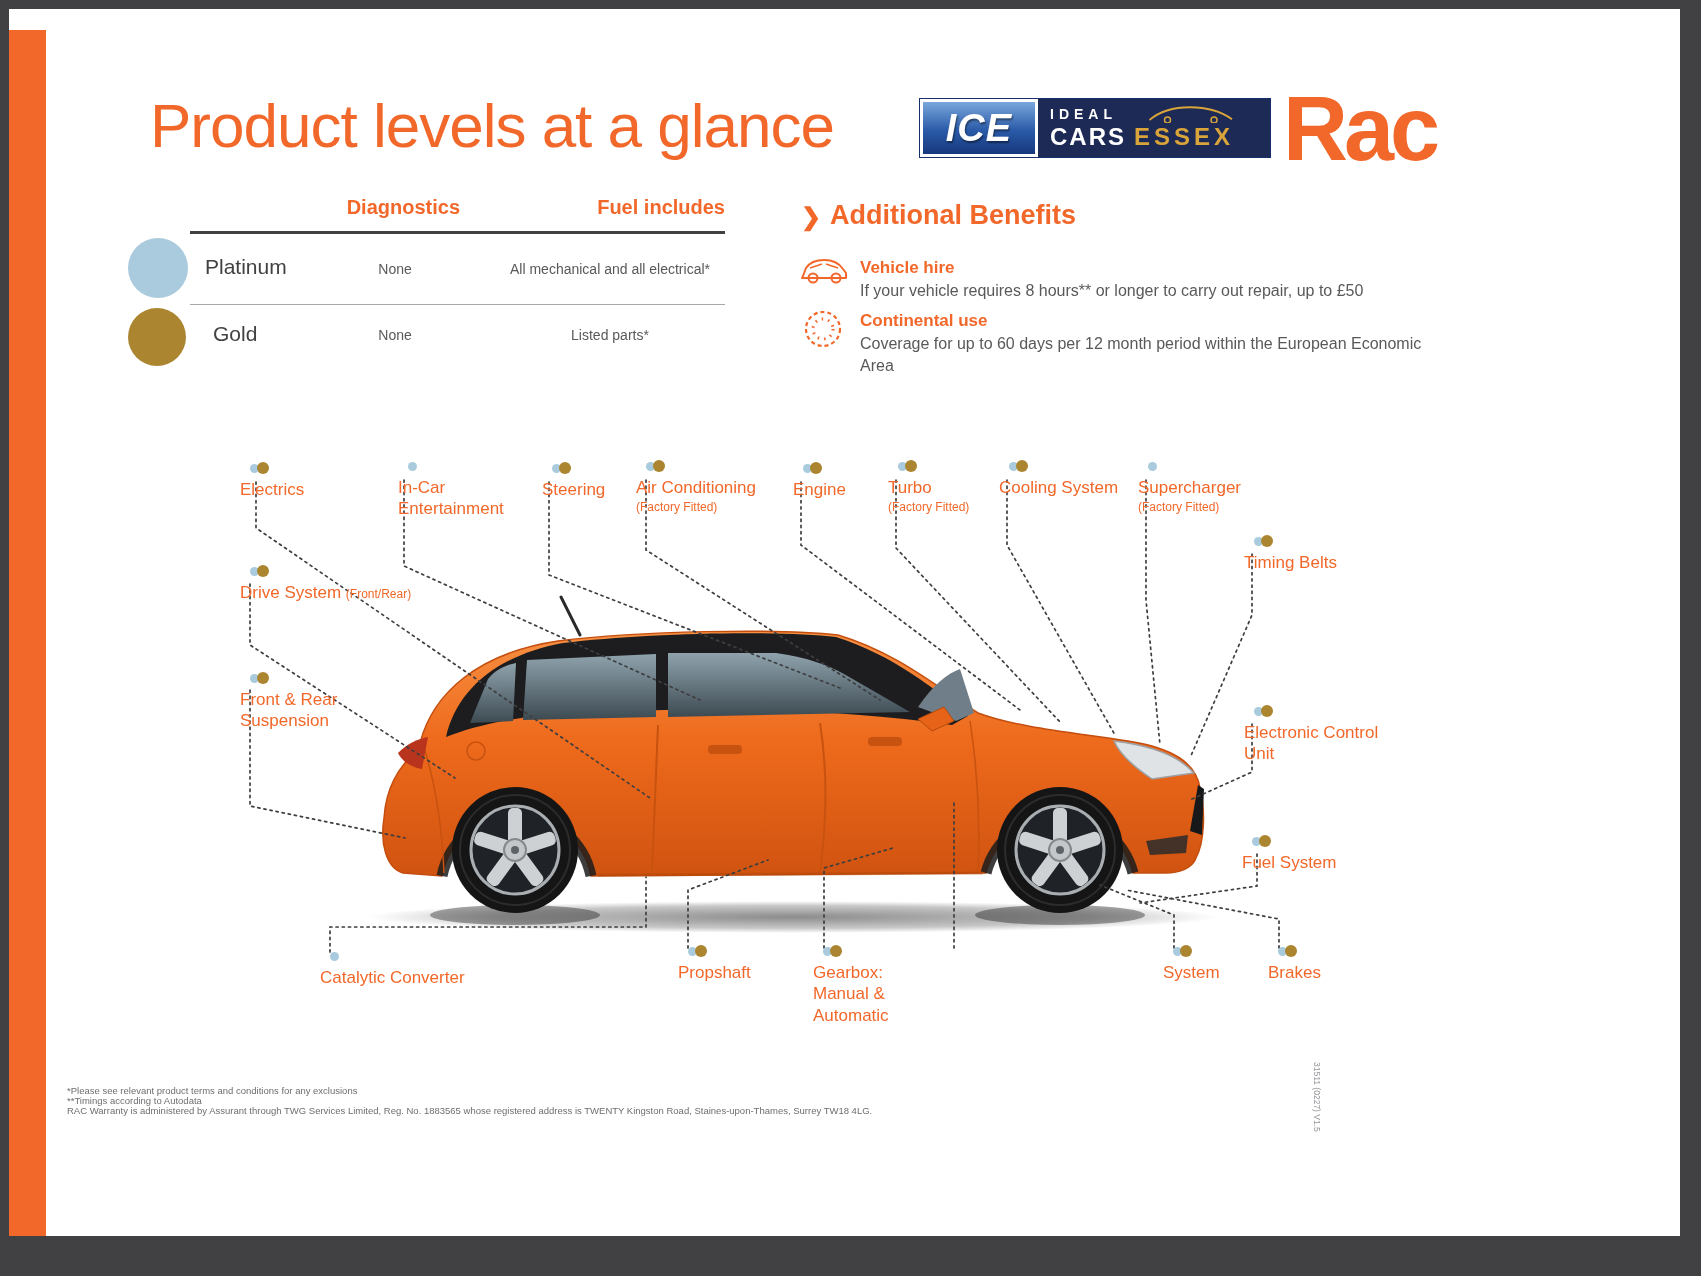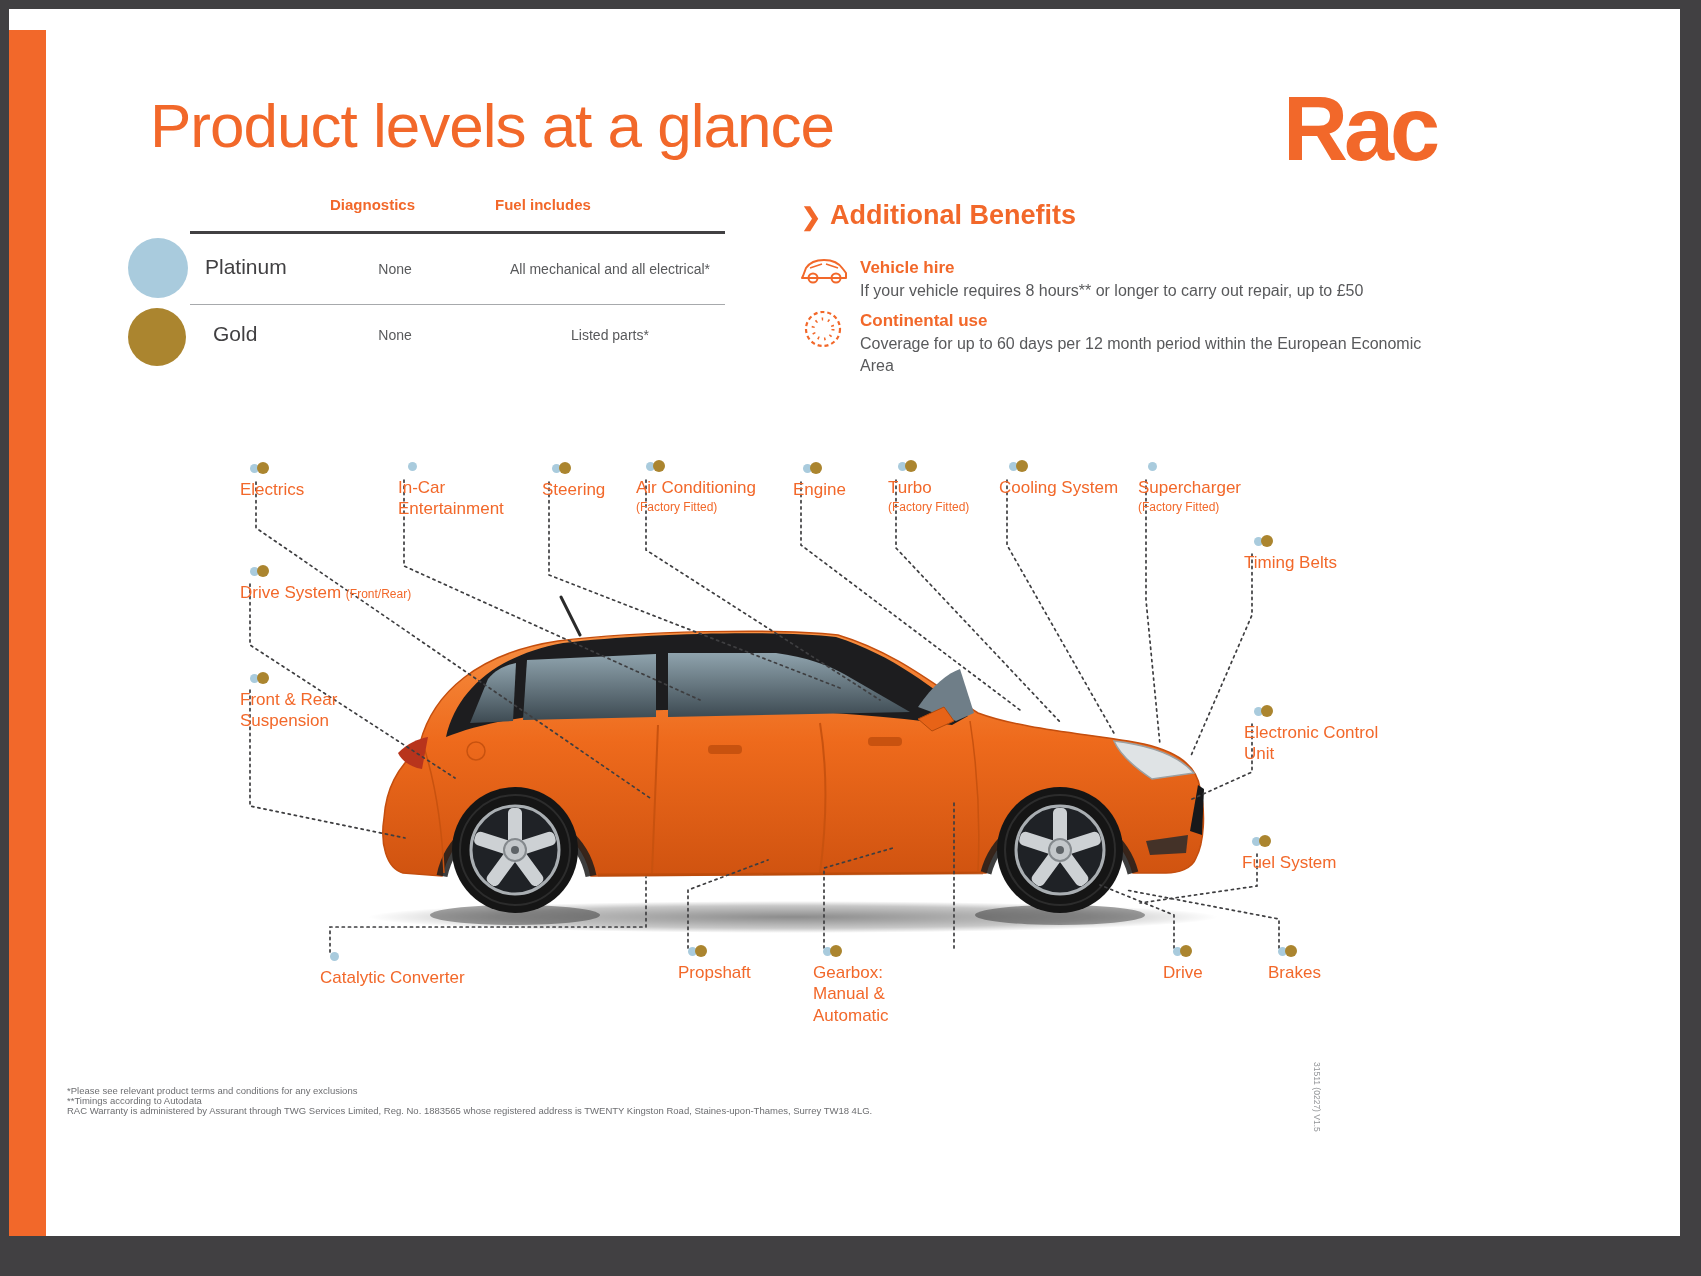--- a/index.html
+++ b/index.html
@@ -25,21 +25,21 @@
   .idealcars-box{width:232px;height:58px;background:#1d2a55;padding:6px 12px;display:flex;flex-direction:column;justify-content:space-between}
   .ic-row1{display:flex;align-items:center;gap:8px}
   .ic-ideal{color:#fff;font-weight:700;font-size:14px;letter-spacing:5px}
   .ic-car{flex:1}
   .ic-row2{display:flex;align-items:baseline;gap:8px}
   .ic-cars{color:#fff;font-weight:700;font-size:24px;letter-spacing:2px}
   .ic-essex{color:#d9a43a;font-weight:700;font-size:24px;letter-spacing:4px}
   .rac-logo{position:absolute;left:1283px;top:78px;font-size:90px;font-weight:700;letter-spacing:-4px;color:var(--accent)}
 
   
-  .tbl-header{position:absolute;font-size:15px;font-weight:700;color:var(--accent);text-align:left}
+  .tbl-header{position:absolute;font-size:20px;font-weight:700;color:var(--accent);text-align:right}
   .tbl-line{position:absolute;background:var(--frame)}
   .plan-circle{position:absolute;border-radius:50%}
   .plan-name{position:absolute;font-size:21px;color:#414042}
   .plan-cell{position:absolute;font-size:14px;color:var(--text);text-align:center}
 
   
   .benefits-heading{position:absolute;left:830px;top:200px;font-size:27px;font-weight:700;color:var(--accent)}
   .benefits-chevron{position:absolute;left:801px;top:203px;font-size:24px;font-weight:700;color:var(--accent)}
   .benefit-icon{position:absolute}
   .benefit-title{position:absolute;font-size:17px;font-weight:700;color:var(--accent)}
@@ -67,20 +67,39 @@
 <div class="page">
 
   <div class="strip top"></div>
   <div class="strip bottom"></div>
   <div class="strip right"></div>
   <div class="strip left"></div>
   <div class="orange-bar"></div>
 
   <div class="page-title">Product levels at a glance</div>
 
+  <div class="ice-logo">
+    <div class="ice-box">
+      <span>ICE</span>
+    </div>
+    <div class="idealcars-box">
+      <div class="ic-row1">
+        <span class="ic-ideal">IDEAL</span>
+        <svg class="ic-car" width="100" height="18" viewBox="0 0 120 24">
+          <path d="M4,20 C18,8 36,3 58,3 C82,3 100,9 114,19" fill="none" stroke="#d9a43a" stroke-width="2.5"></path>
+          <circle cx="28" cy="20" r="4" fill="none" stroke="#d9a43a" stroke-width="2"></circle>
+          <circle cx="90" cy="20" r="4" fill="none" stroke="#d9a43a" stroke-width="2"></circle>
+        </svg>
+      </div>
+      <div class="ic-row2">
+        <span class="ic-cars">CARS</span>
+        <span class="ic-essex">ESSEX</span>
+      </div>
+    </div>
+  </div>
 
   <div class="rac-logo">Rac</div>
 
   <div class="tbl-header" style="left:330px;top:196px;width:130px">Diagnostics</div>
   <div class="tbl-header" style="left:495px;top:196px;width:230px">Fuel includes</div>
   <div class="tbl-line" style="left:190px;top:231px;width:535px;height:3px"></div>
 
   <div class="plan-circle" style="left:128px;top:238px;width:60px;height:60px;background:var(--platinum)"></div>
   <div class="plan-name" style="left:205px;top:255px">Platinum</div>
   <div class="plan-cell" style="left:330px;top:261px;width:130px">None</div>
@@ -332,21 +351,21 @@
       </div>
     <div class="part-name">Gearbox:
 Manual &amp;
 Automatic</div>
   </div>
   <div class="part-label" style="left:1163px;top:945px">
     <div class="dots">
         <span class="dot platinum"></span>
         <span class="dot gold"></span>
       </div>
-    <div class="part-name">Drive</div>
+    <div class="part-name">System</div>
   </div>
   <div class="part-label" style="left:1268px;top:945px">
     <div class="dots">
         <span class="dot platinum"></span>
         <span class="dot gold"></span>
       </div>
     <div class="part-name">Brakes</div>
   </div>
 
   <div class="footer-note" style="top:1084px">*Please see relevant product terms and conditions for any exclusions</div>

